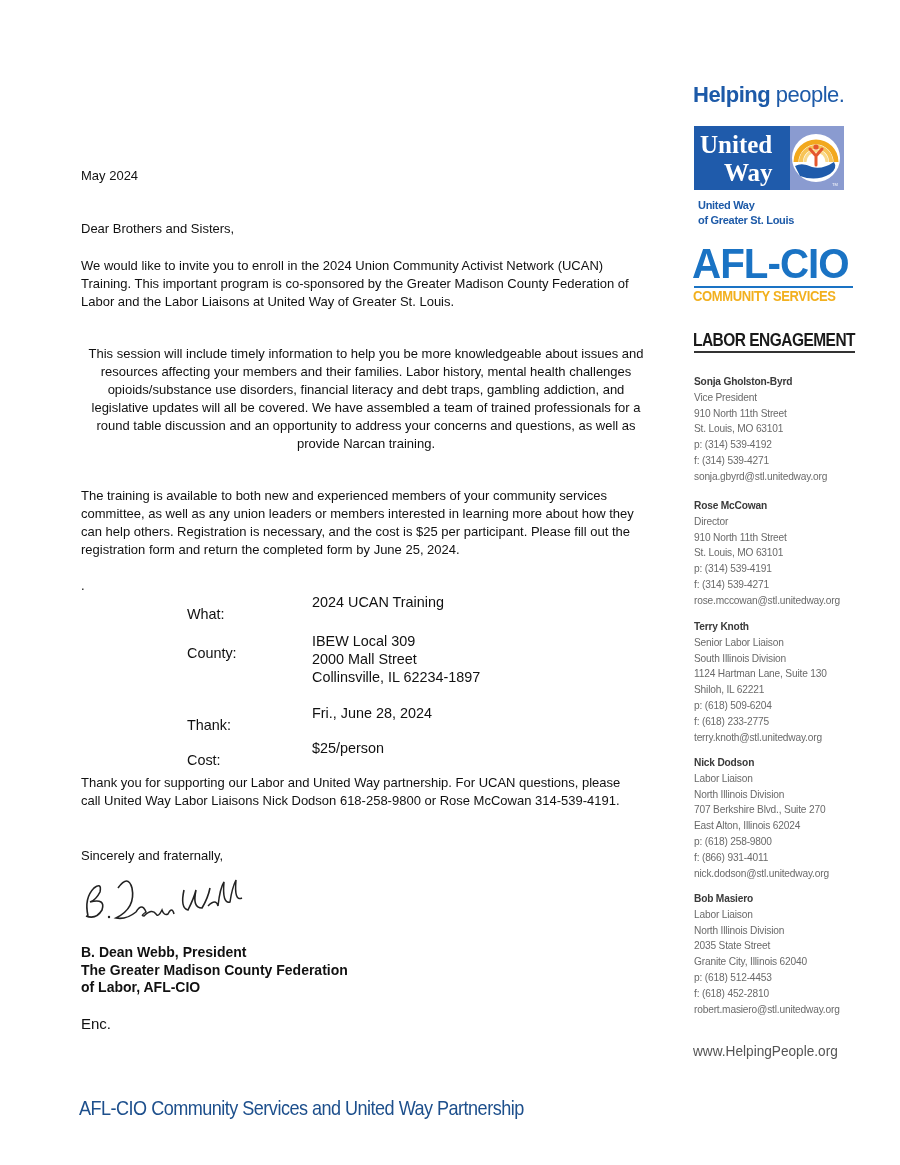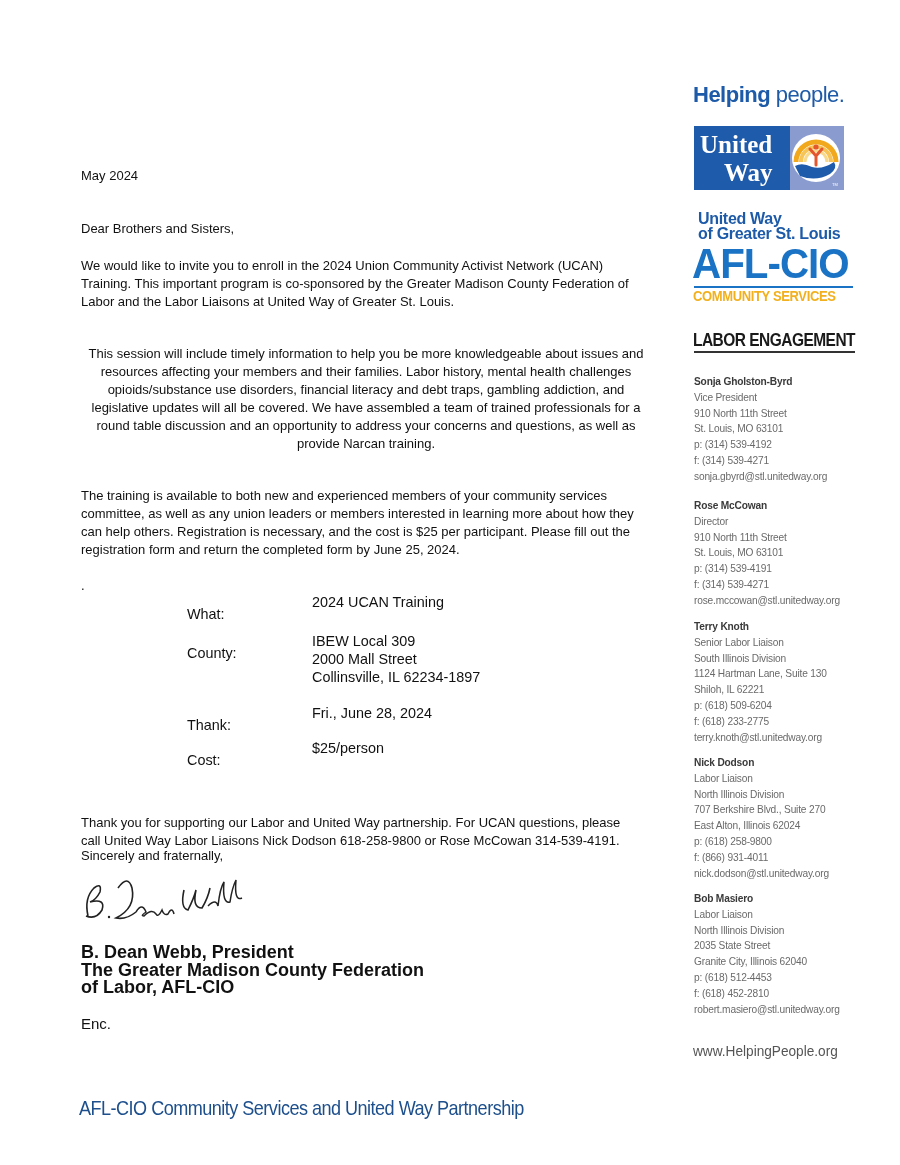--- a/index.html
+++ b/index.html
@@ -12,33 +12,33 @@
     #date { left: 81px; top: 167px; }
     #salutation { left: 81px; top: 220px; }
     #p1 { left: 81px; top: 257px; width: 560px; }
     #p2 { left: 86px; top: 345px; width: 560px; text-align: center; }
     #p3 { left: 81px; top: 487px; width: 560px; }
     #dot { left: 81px; top: 577px; }
     .details { left: 187px; top: 593px; font-size: 14.4px; line-height: 18px; }
     .drow { position: absolute; left: 0; white-space: nowrap; }
     .dlabel { position: absolute; left: 0; width: 100px; margin-top: 12px; }
     .dvalue { position: absolute; left: 106px; margin-left: 19px; }
-    #p4 { left: 81px; top: 774px; width: 560px; margin-top: 40px; }
+    #p4 { left: 81px; top: 774px; width: 560px; }
     #closing { left: 81px; top: 847px; text-align: right; }
     #signature { left: 80px; top: 868px; }
-    #signer { left: 81px; top: 944px; font-weight: bold; font-size: 18px; line-height: 17.5px; }
+    #signer { left: 81px; top: 944px; font-weight: bold; font-size: 14px; line-height: 17.5px; }
     #enc { left: 81px; top: 1015px; font-size: 15px; }
     #footer-tagline { left: 79px; top: 1096px; font-family: "Liberation Sans", sans-serif; font-size: 21px; color: #1d4f8c; letter-spacing: -0.6px; transform: scaleX(0.86); transform-origin: left top; white-space: nowrap; }
 
     
     .side { font-family: "Liberation Sans", sans-serif; }
     #helping { left: 693px; top: 82px; font-size: 22px; color: #1d5aa8; white-space: nowrap; letter-spacing: -0.5px; }
     #helping b { font-weight: bold; }
     #uw-logo { left: 694px; top: 126px; width: 150px; height: 64px; }
-    #uw-name { left: 698px; top: 212px; font-size: 16px; line-height: 14.5px; color: #1d5aa8; font-weight: bold; letter-spacing: -0.3px; }
+    #uw-name { left: 698px; top: 198px; font-size: 11px; line-height: 14.5px; color: #1d5aa8; font-weight: bold; letter-spacing: -0.3px; }
     #afl { left: 692px; top: 243px; font-size: 42px; line-height: 42px; font-weight: bold; color: #1a73c4; letter-spacing: -1px; transform: scaleX(0.96); transform-origin: left top; }
     #afl-rule { left: 694px; top: 286px; width: 159px; height: 1.5px; background: #1a73c4; }
     #afl-sub { left: 693px; top: 288px; font-size: 14px; font-weight: bold; color: #f2b01e; letter-spacing: -0.4px; white-space: nowrap; transform: scaleX(0.93); transform-origin: left top; }
     #labor-eng { left: 693px; top: 330px; font-size: 18px; font-weight: bold; color: #1a1a1a; letter-spacing: -0.6px; white-space: nowrap; transform: scaleX(0.86); transform-origin: left top; }
     #labor-rule { left: 694px; top: 351px; width: 161px; height: 1.5px; background: #333; }
 
     .contact { left: 694px; font-size: 11.3px; line-height: 15.8px; color: #6a6a6a; letter-spacing: -0.2px; transform: scaleX(0.9); transform-origin: left top; white-space: nowrap; }
     .contact .cname { color: #3a3a3a; font-weight: bold; }
     #c0 { top: 374px; }
     #c1 { top: 498px; }

